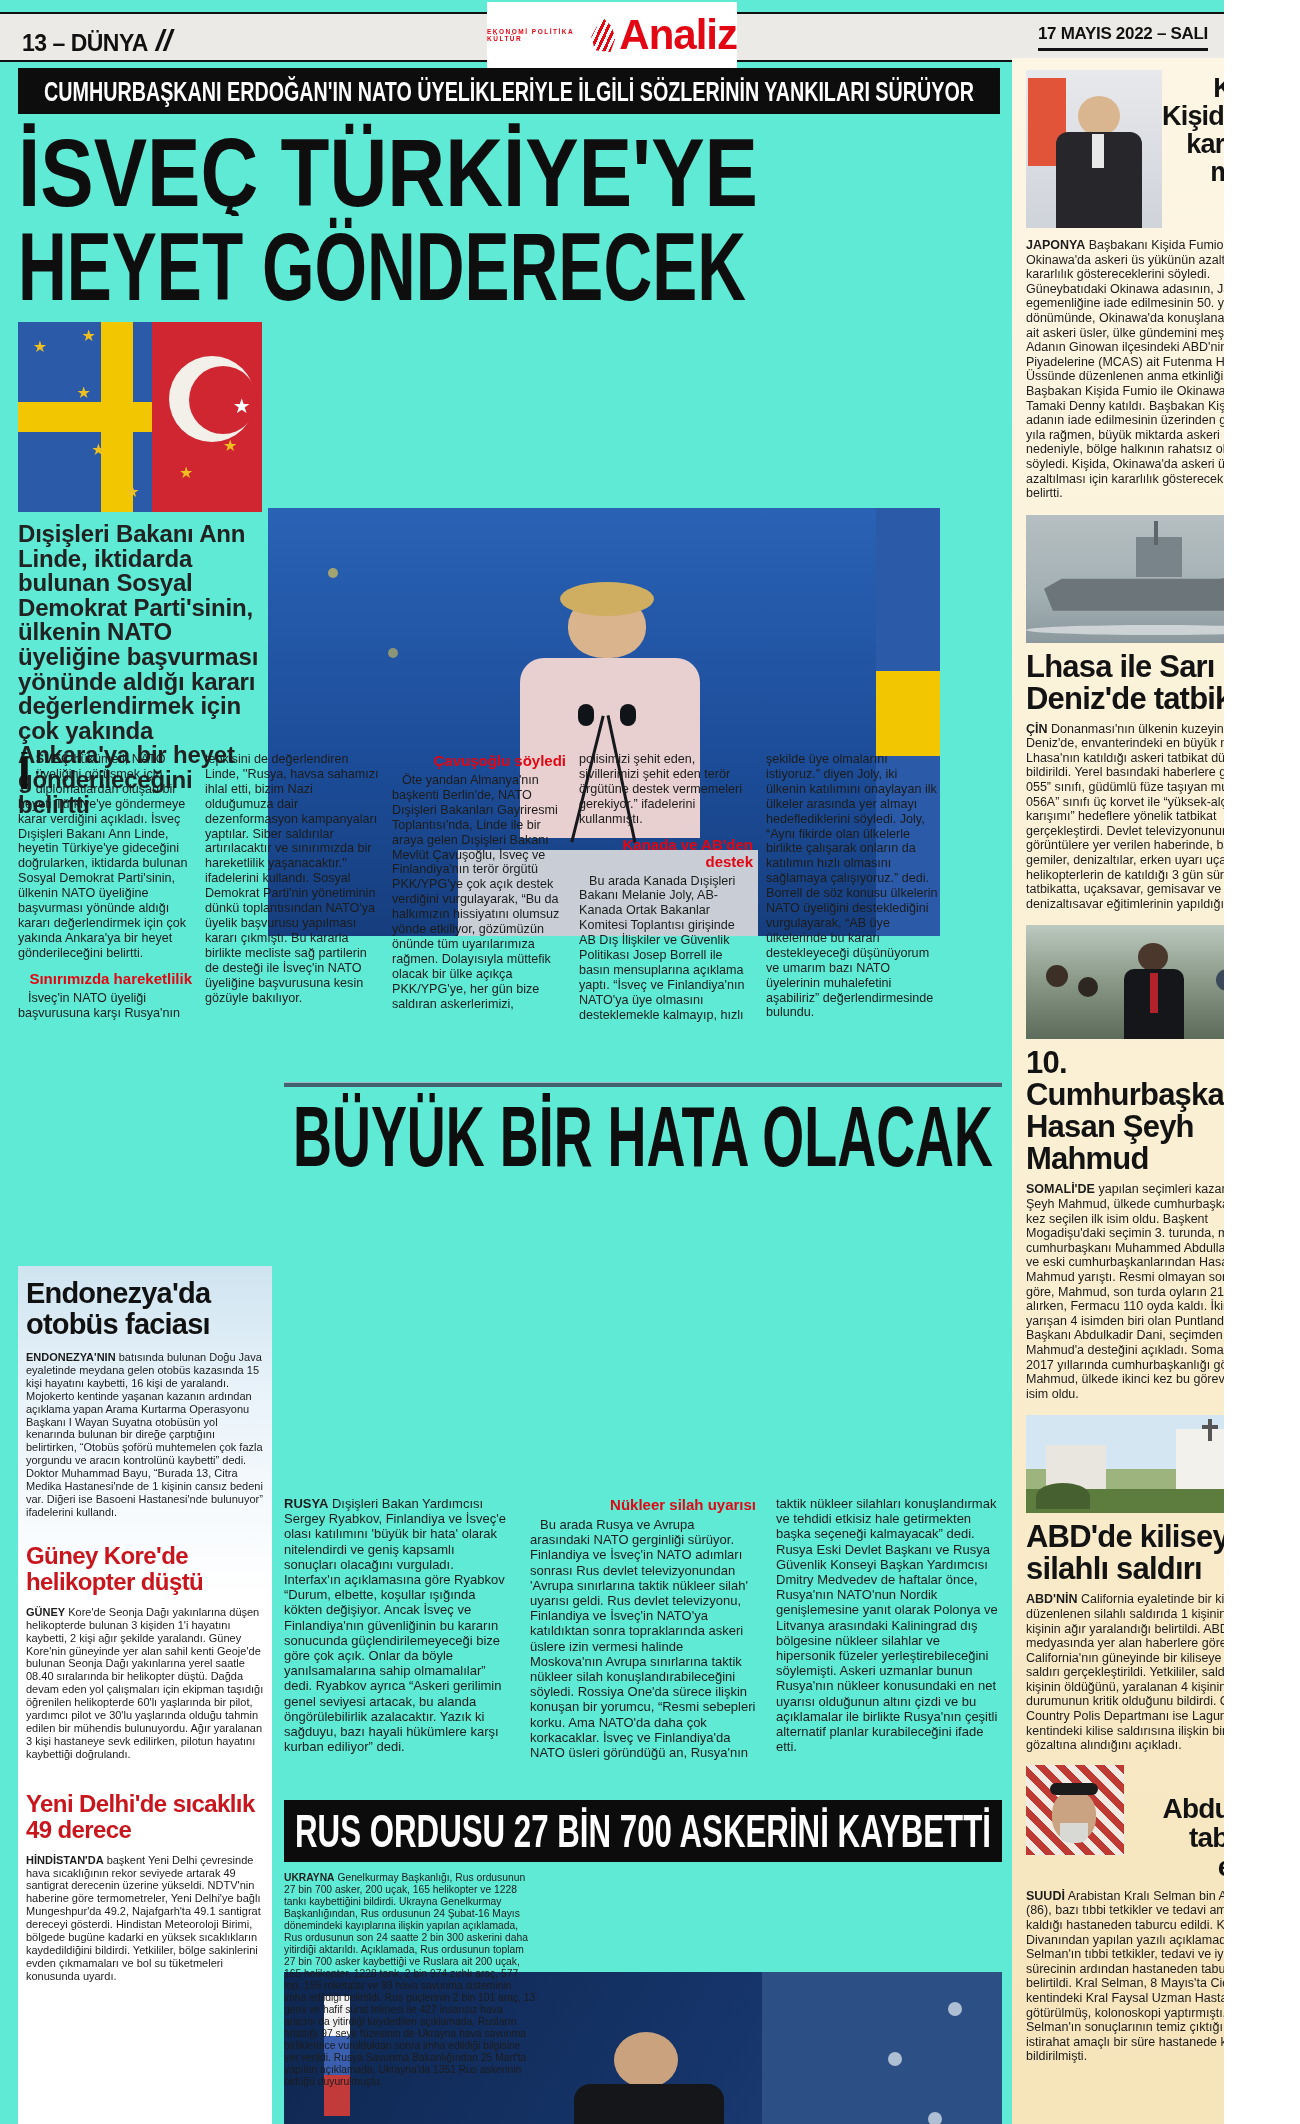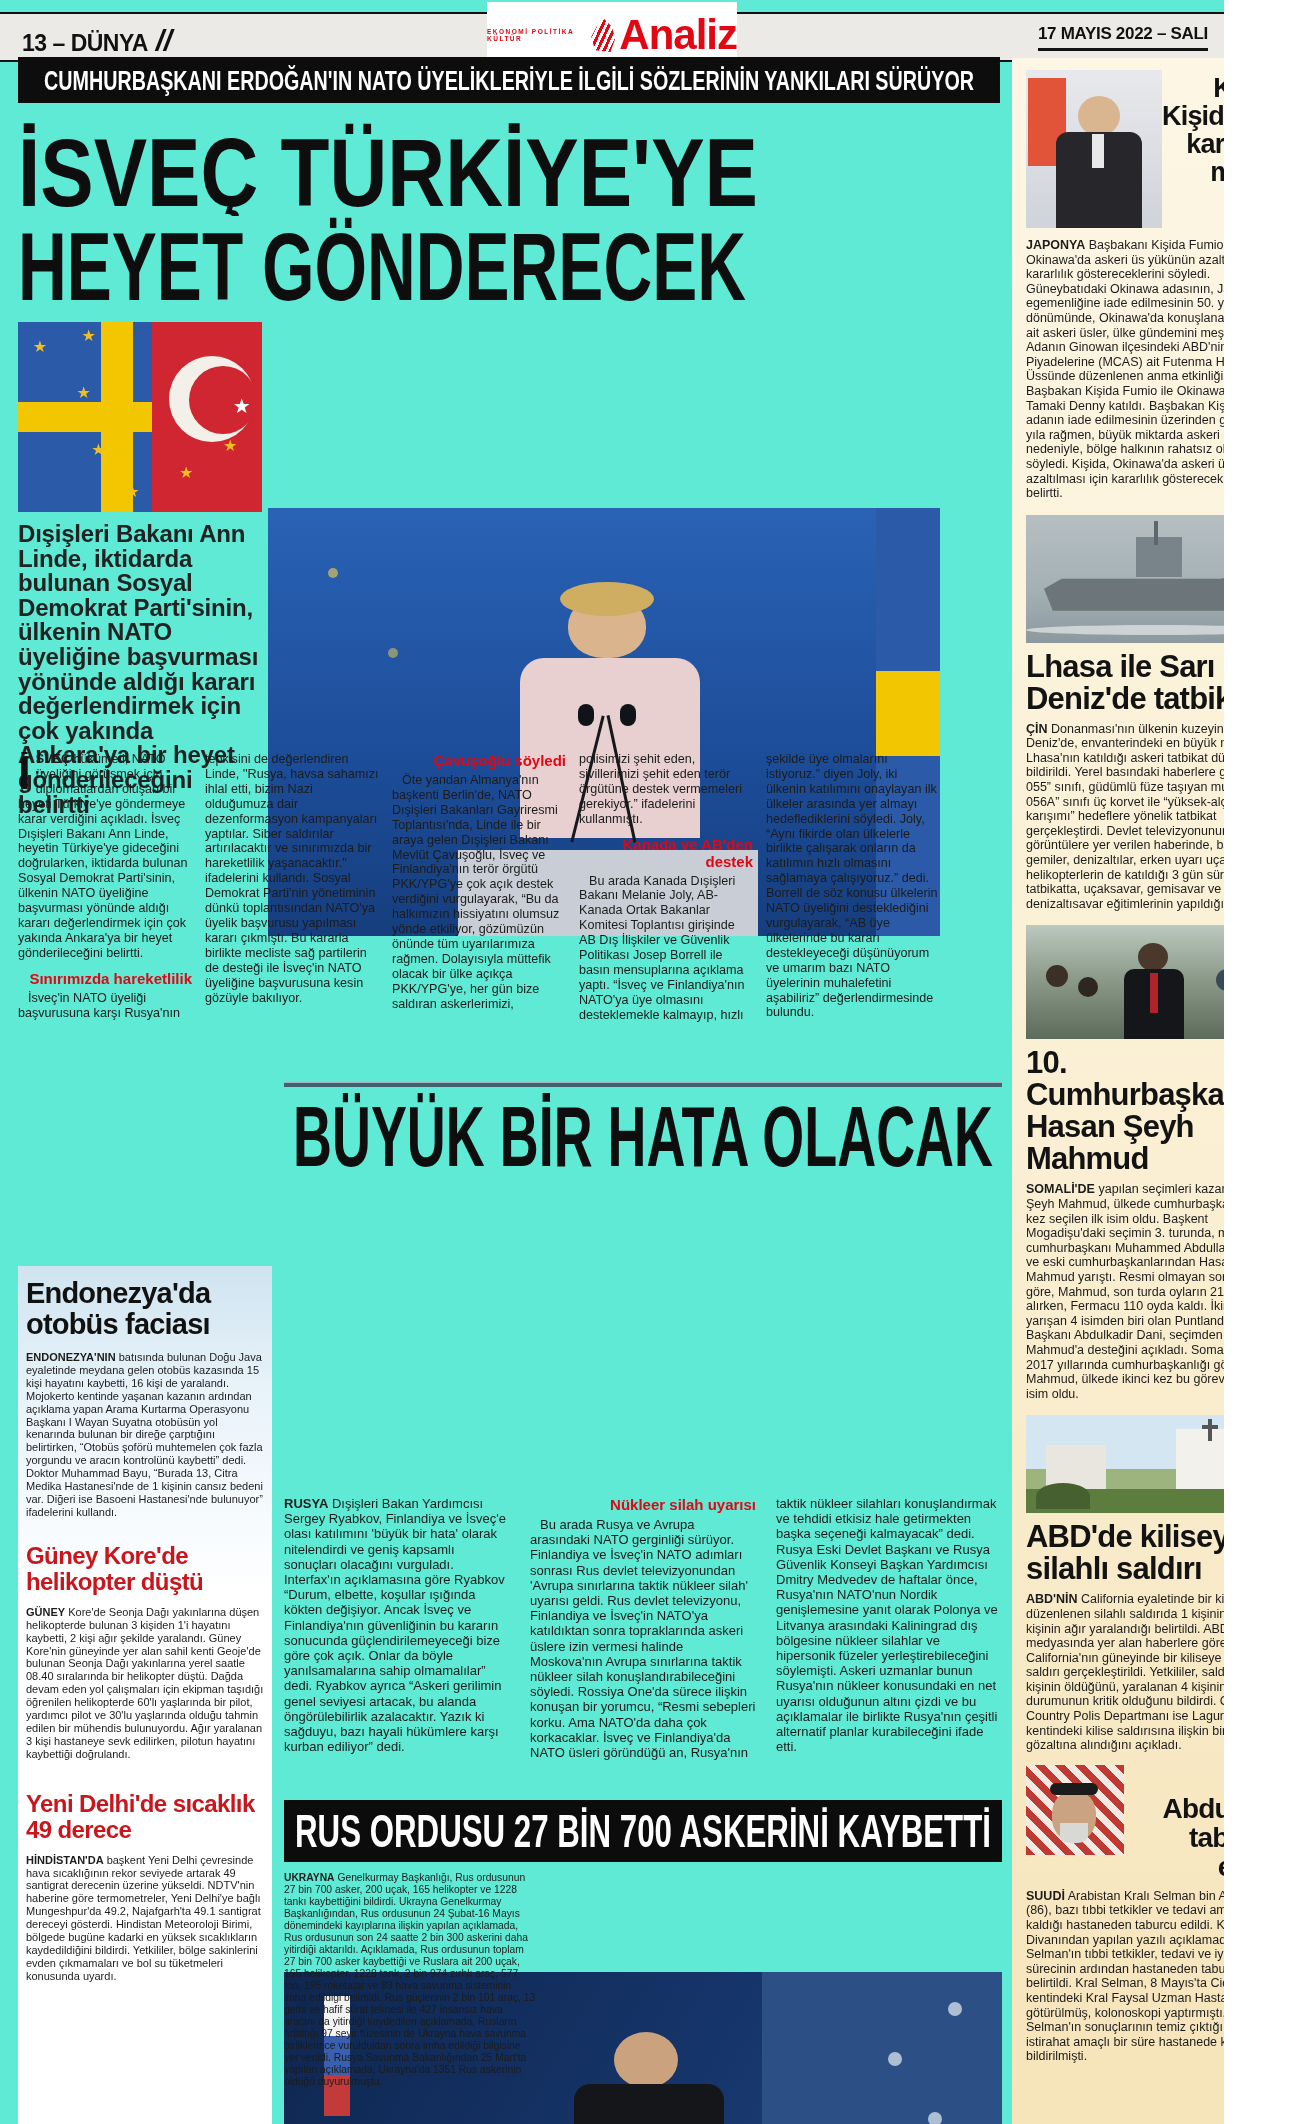--- a/index.html
+++ b/index.html
@@ -21,21 +21,21 @@
            display:flex;align-items:center;justify-content:center;}
   .tagline{font-size:6.5px;color:var(--red);letter-spacing:1.5px;font-weight:bold;}
   .logorow{display:flex;align-items:center;gap:4px;}
   .logoicon{width:24px;height:34px;background:repeating-linear-gradient(115deg,#e30613 0 3px,#fff 3px 6px);
             clip-path:polygon(50% 0,85% 25%,100% 60%,80% 100%,15% 95%,0 55%,25% 22%);}
   .logotext{font-size:42px;font-weight:bold;color:var(--red);line-height:0.9;letter-spacing:-1px;}
   .dateinfo{right:16px;top:24px;font-size:17px;font-weight:bold;letter-spacing:-0.3px;
             border-bottom:3px solid #111;padding-bottom:4px;color:#111;}
 
   
-  .kicker{left:18px;top:57px;width:982px;height:46px;background:#0d0d0d;text-align:center;}
+  .kicker{left:18px;top:68px;width:982px;height:46px;background:#0d0d0d;text-align:center;}
   svg text{font-family:"Liberation Sans",sans-serif;font-weight:bold;}
   .mega{fill:#0e0e0e;}
   .body-text{font-size:12.6px;line-height:14.9px;color:var(--ink);}
   .body-text p{margin:0;}
   .body-text p.ind{text-indent:10px;}
   .red-sub{color:var(--red);font-weight:bold;font-size:15px;line-height:17px;margin:9px 0 4px;text-align:right;}
   .dropcap{float:left;font-weight:bold;font-size:46px;line-height:40px;padding:1px 5px 0 0;color:#111;}
   .blead{font-weight:bold;}
 
   .lead{left:18px;top:522px;width:244px;font-size:24px;line-height:24.6px;font-weight:bold;

